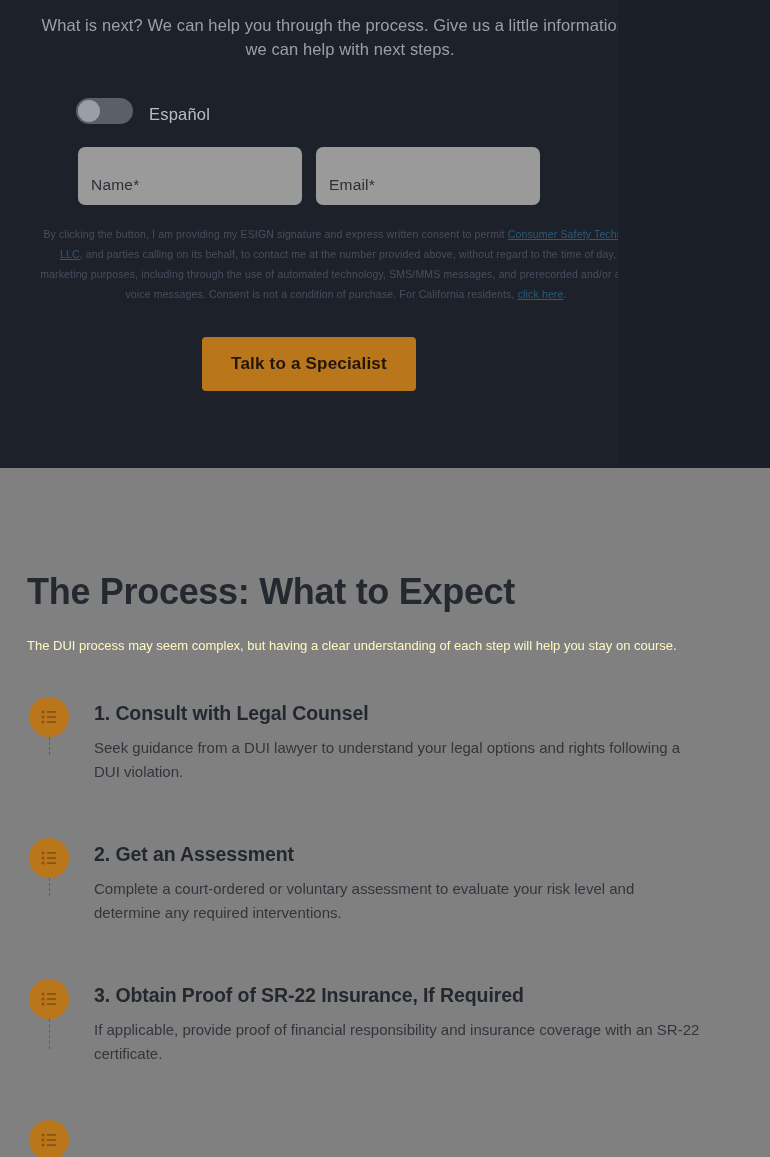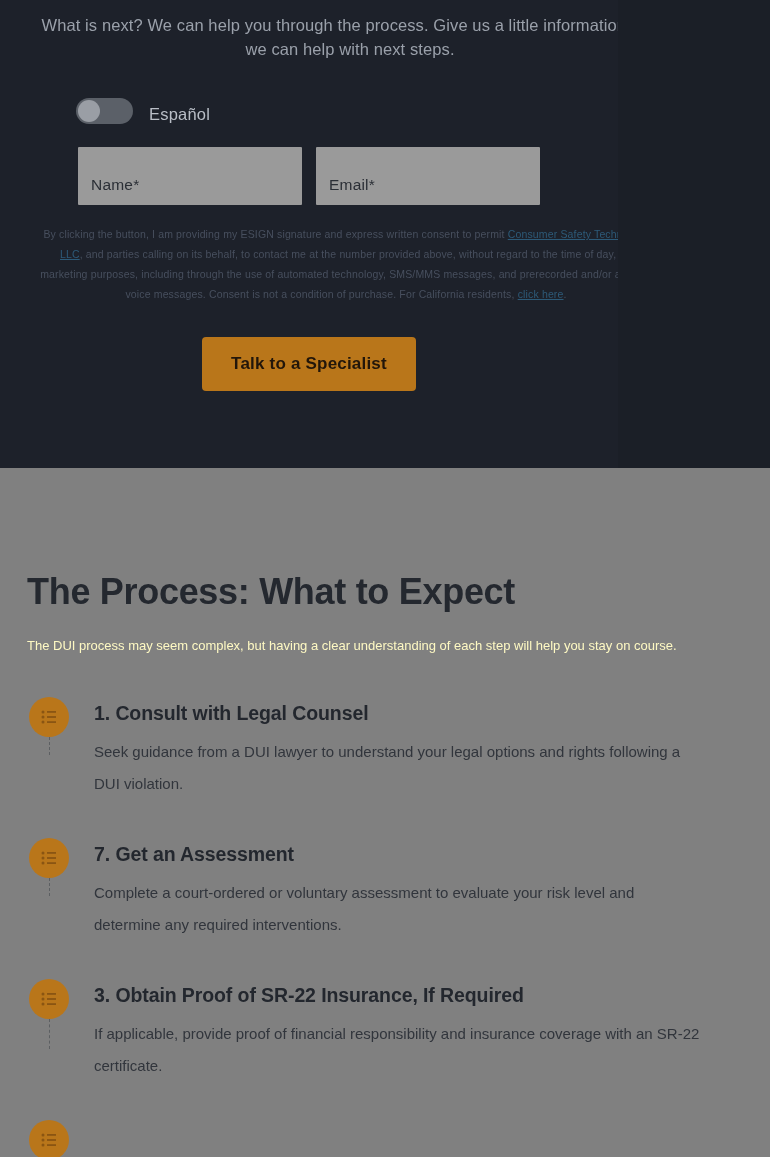--- a/index.html
+++ b/index.html
@@ -81,21 +81,21 @@
     gap: 14px;
     margin-top: 23px;
     padding: 0 40px;
   }
 
   .field {
     flex: 1 1 0;
     height: 58px;
     background: #9a9a9a;
     border: none;
-    border-radius: 1px;
+    border-radius: 7px;
     position: relative;
     cursor: text;
   }
   .field .ph {
     position: absolute;
     left: 13px;
     bottom: 11px;
     color: #2b2f36;
     font-size: 15.5px;
     letter-spacing: 0.2px;
@@ -213,21 +213,21 @@
   .step-heading {
     color: #23272e;
     font-size: 19.5px;
     font-weight: bold;
     letter-spacing: -0.1px;
   }
 
   .step-text {
     color: #31353c;
     font-size: 15px;
-    line-height: 32px;
+    line-height: 24px;
     margin-top: 11px;
     max-width: 610px;
   }
 </style>
 </head>
 <body>
 
 <div class="page">
 
   <section class="cta-section">
@@ -293,21 +293,21 @@
               <circle cx="4" cy="10" r="1.5" fill="#8a5512"></circle>
               <circle cx="4" cy="15" r="1.5" fill="#8a5512"></circle>
               <rect x="8" y="4" width="9" height="1.8" fill="#8a5512"></rect>
               <rect x="8" y="9.1" width="9" height="1.8" fill="#8a5512"></rect>
               <rect x="8" y="14.2" width="9" height="1.8" fill="#8a5512"></rect>
             </svg>
           </div>
           <div class="connector"></div>
         </div>
         <div class="step-body">
-          <h3 class="step-heading">7. Get an Assessment</h3>
+          <h3 class="step-heading">2. Get an Assessment</h3>
           <p class="step-text">Complete a court-ordered or voluntary assessment to evaluate your risk level and determine any required interventions.</p>
         </div>
       </div>
 
       <div class="step">
         <div class="step-marker">
           <div class="step-icon">
             <svg width="20" height="20" viewBox="0 0 20 20" aria-hidden="true">
               <circle cx="4" cy="5" r="1.5" fill="#8a5512"></circle>
               <circle cx="4" cy="10" r="1.5" fill="#8a5512"></circle>

